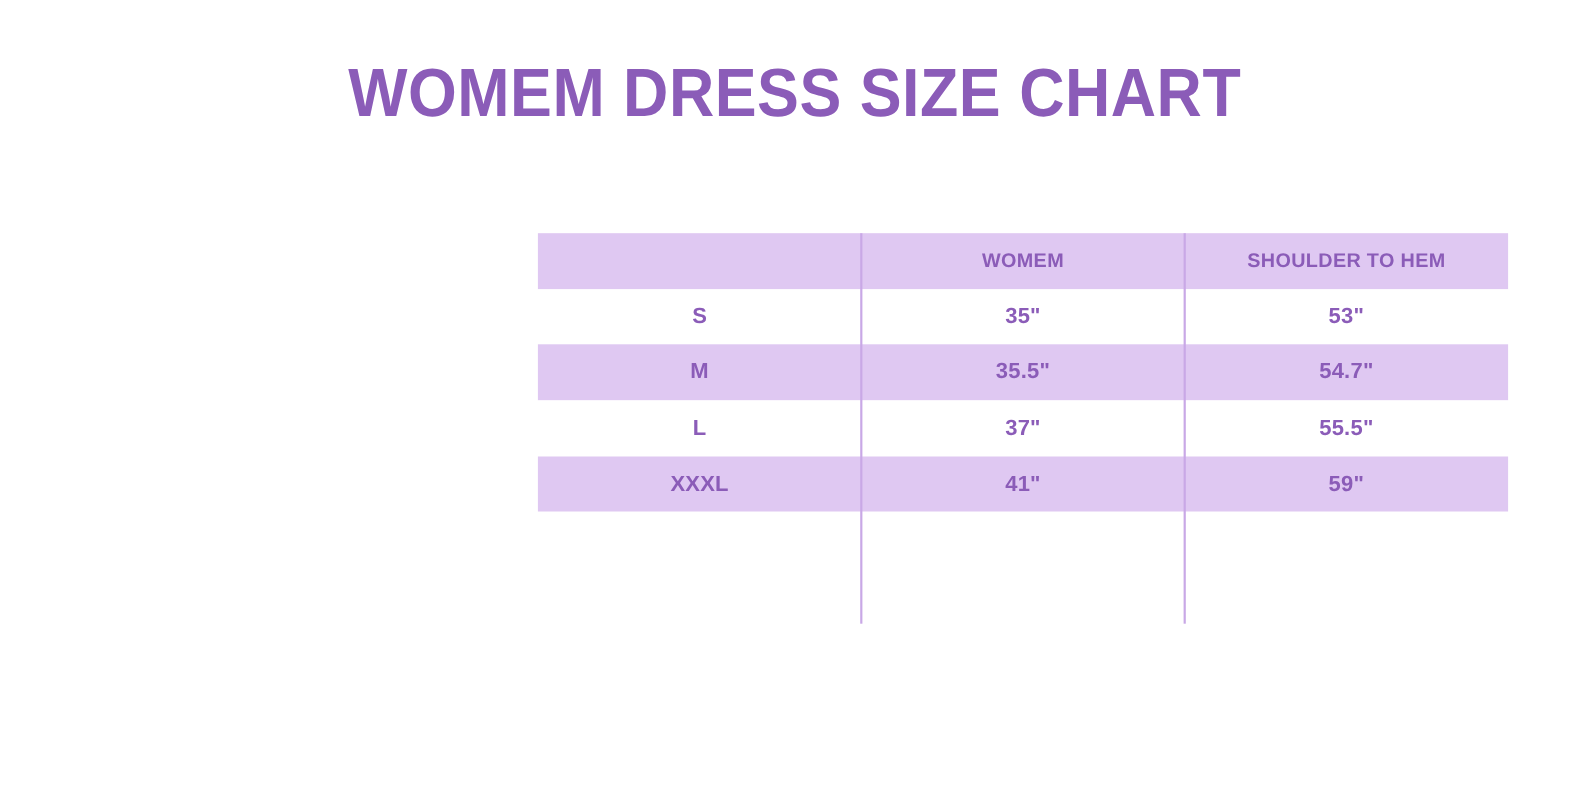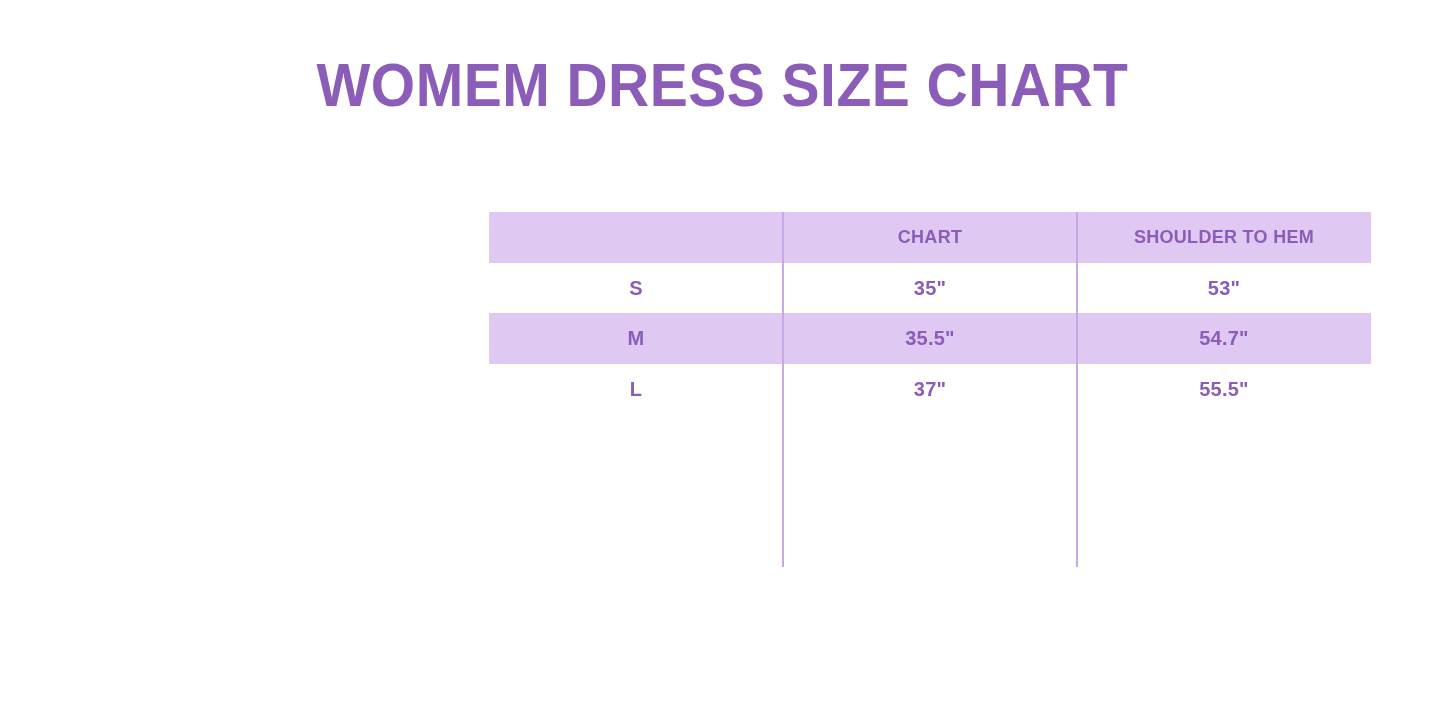--- a/index.html
+++ b/index.html
@@ -109,40 +109,45 @@
   <table class="size-table">
     <colgroup>
       <col class="c-size">
       <col class="c-chest">
       <col class="c-hem">
     </colgroup>
 
     <thead>
       <tr class="row-shaded">
         <th></th>
-        <th>CHART</th>
+        <th>WOMEM</th>
         <th>SHOULDER TO HEM</th>
       </tr>
     </thead>
 
     <tbody>
       <tr class="row-plain">
         <td>S</td>
         <td>35"</td>
         <td>53"</td>
       </tr>
       <tr class="row-shaded">
         <td>M</td>
         <td>35.5"</td>
         <td>54.7"</td>
       </tr>
       <tr class="row-plain">
         <td>L</td>
         <td>37"</td>
         <td>55.5"</td>
       </tr>
+      <tr class="row-shaded">
+        <td>XXXL</td>
+        <td>41"</td>
+        <td>59"</td>
+      </tr>
     </tbody>
   </table>
 
   <div class="col-divider d1"></div>
   <div class="col-divider d2"></div>
 
 </div>
 
 </body></html>

